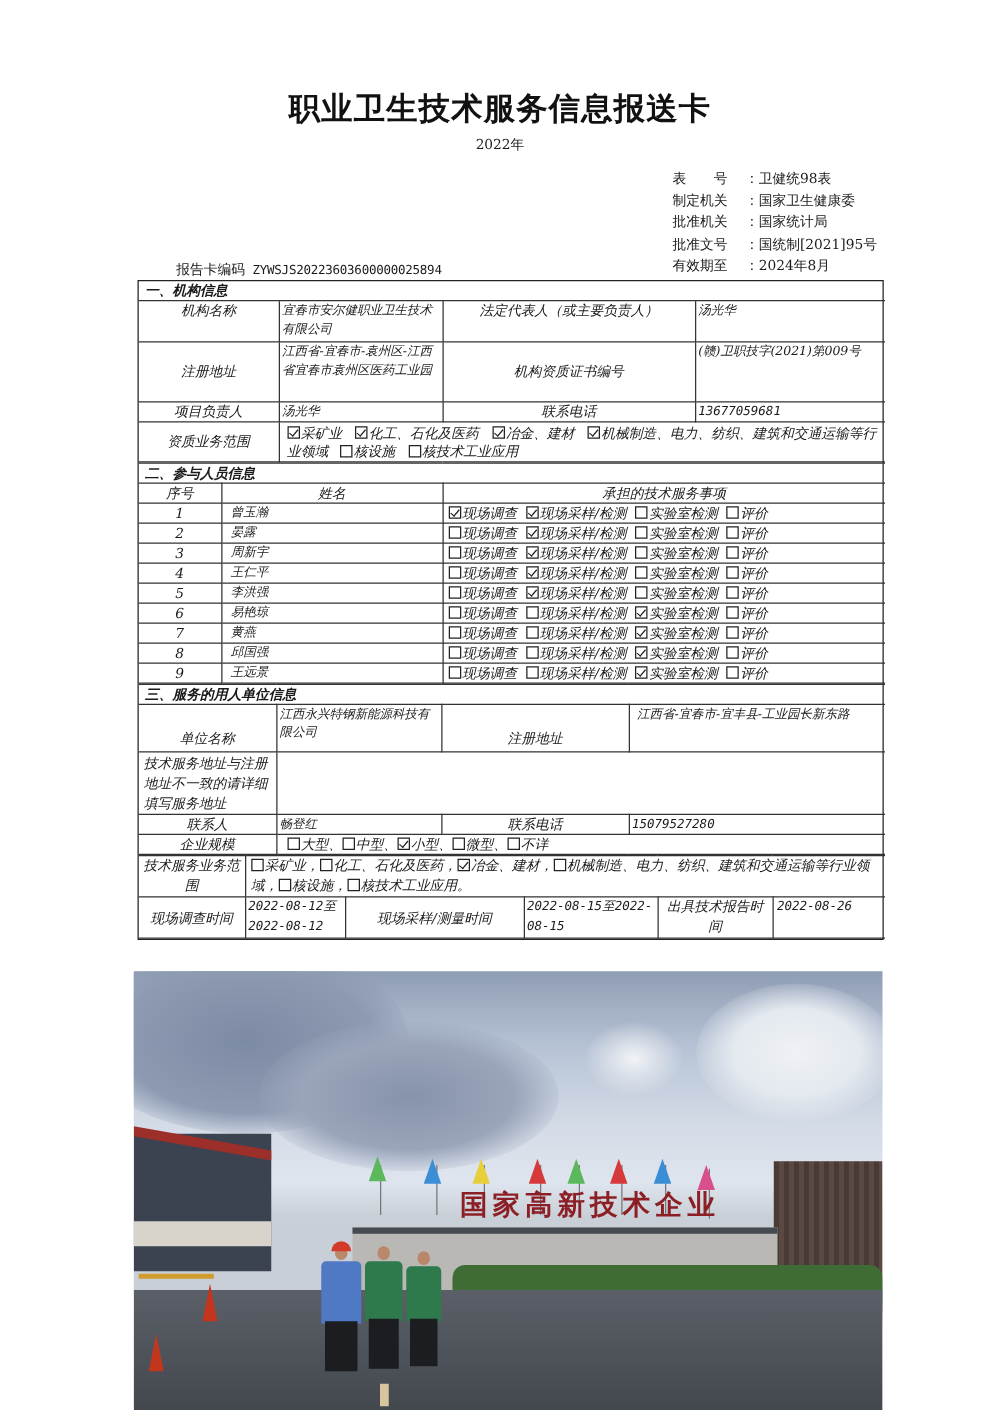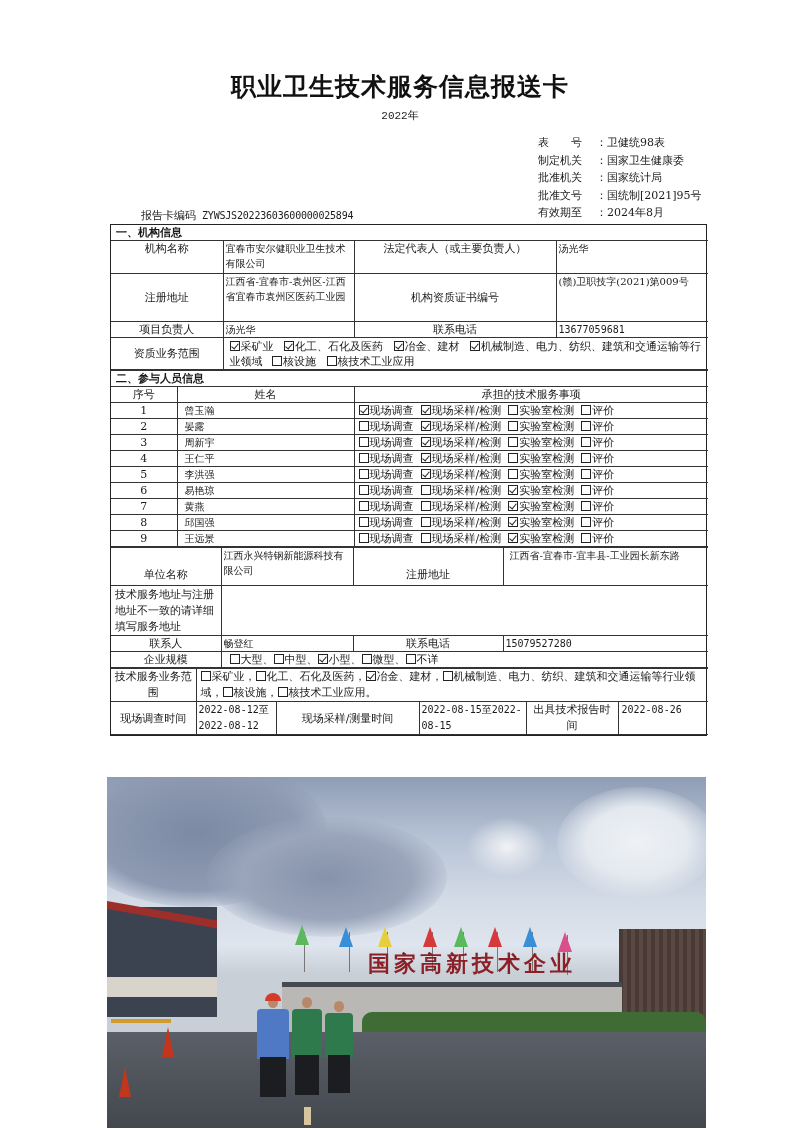--- a/index.html
+++ b/index.html
@@ -4,34 +4,34 @@
 <style>
   * { box-sizing: border-box; margin: 0; padding: 0; }
   html, body { width: 800px; height: 1130px; background: #ffffff; overflow: hidden; }
   body { position: relative; font-family: "DejaVu Serif", "Liberation Serif", serif; color: #1a1a1a; }
 
   .title {
     position: absolute; left: 0; top: 70px; width: 800px; text-align: center;
     font-family: "DejaVu Sans", sans-serif; font-size: 25px; font-weight: bold; letter-spacing: 1px; color: #111;
   }
   .year {
-    position: absolute; left: 0; top: 108px; width: 800px; text-align: center; font-size: 11px; font-family: Liberation Mono, monospace;
+    position: absolute; left: 0; top: 108px; width: 800px; text-align: center; font-size: 11px;
   }
   .meta {
     position: absolute; left: 538px; top: 134px; font-size: 11px; line-height: 17.5px;
   }
   .meta .row { display: flex; white-space: nowrap; }
   .code {
     position: absolute; left: 141px; top: 208px; font-size: 11px; white-space: nowrap;
   }
   .code .v { font-family: "DejaVu Sans Mono", "Liberation Mono", monospace; font-size: 10px; margin-left: 6px; letter-spacing: -0.2px; }
 
   .form {
     position: absolute; left: 110px; top: 224px; width: 597px;
-    border: 1px solid #222; font-size: 11px;
+    border: 1px solid #222; font-size: 11px; font-style: italic;
   }
   table { border-collapse: collapse; width: 100%; table-layout: fixed; }
   td { border: 1px solid #333; padding: 0 2px; vertical-align: middle; line-height: 15px; }
   .form table:first-child tr:first-child td { border-top: none; }
   .form table td:first-child { border-left: none; }
   .form table td:last-child { border-right: none; }
   .sec { font-family: "DejaVu Sans", sans-serif; font-weight: bold; font-size: 11px; height: 15px; padding-left: 5px; }
   .c { text-align: center; }
   .lbl { text-align: center; }
   .val { font-size: 10px; vertical-align: top; }
@@ -222,20 +222,23 @@
   </table>
 
   <table>
     <colgroup>
         <col style="width:110px">
         <col style="width:132px">
         <col style="width:150px">
         <col style="width:205px">
       </colgroup>
     <tbody>
+        <tr>
+          <td colspan="4" class="sec">三、服务的用人单位信息</td>
+        </tr>
     <tr style="height:38px">
       <td class="lbl" style="vertical-align:bottom;padding-bottom:3px">单位名称</td>
       <td class="val">江西永兴特钢新能源科技有限公司</td>
       <td class="lbl" style="vertical-align:bottom;padding-bottom:3px">注册地址</td>
       <td class="val" style="padding-left:6px">江西省-宜春市-宜丰县-工业园长新东路</td>
     </tr>
     <tr style="height:50px">
       <td style="line-height:16px;padding-left:4px">技术服务地址与注册地址不一致的请详细填写服务地址</td>
       <td colspan="3"></td>
     </tr>

